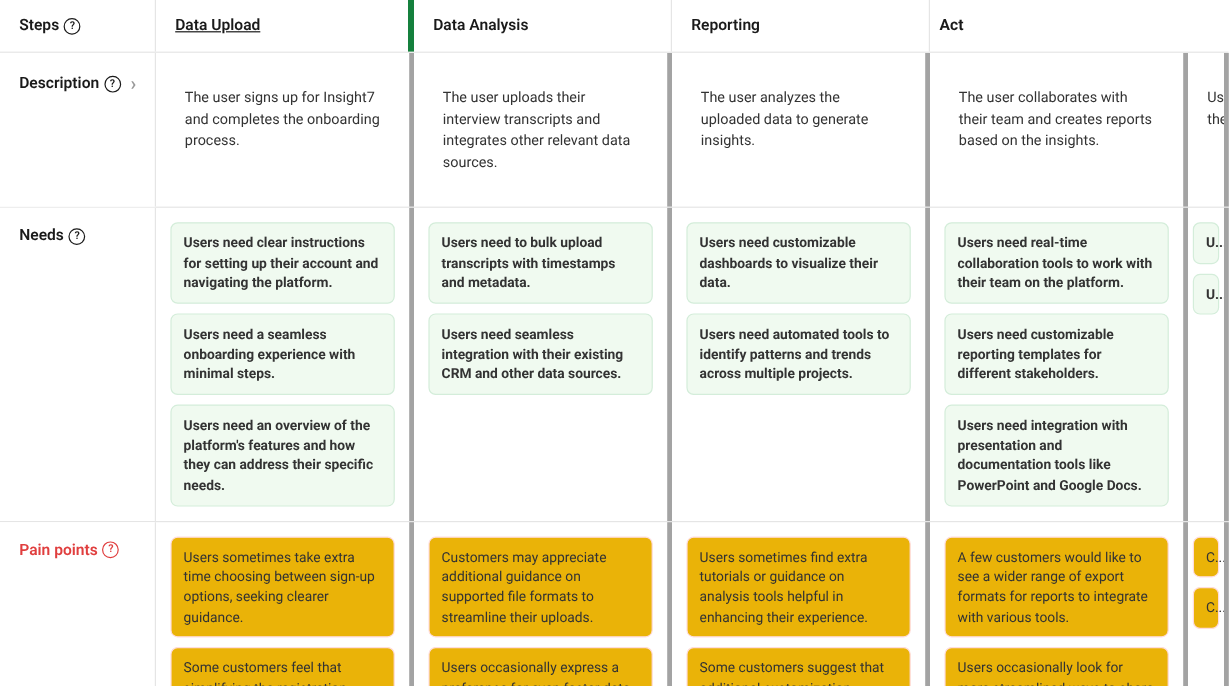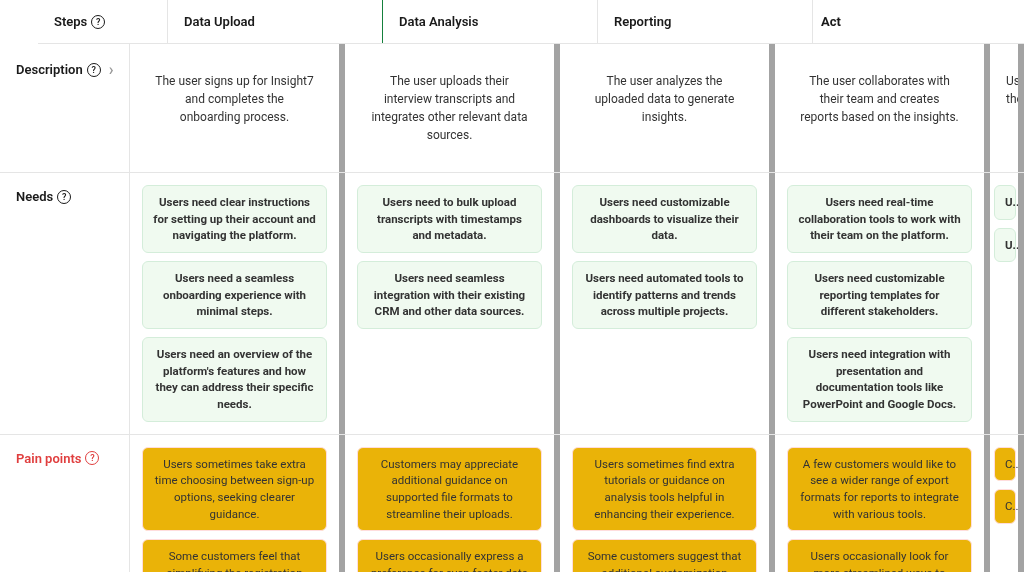--- a/index.html
+++ b/index.html
@@ -22,21 +22,20 @@
 
     
     .header-row {
       display: flex;
       border-bottom: 1px solid #e5e5e5;
       background: #fff;
       flex-shrink: 0;
       position: sticky;
       top: 0;
       z-index: 10;
-      margin-left: 38px;
     }
 
     .col-steps {
       width: 130px;
       min-width: 130px;
       padding: 14px 16px;
       font-weight: 600;
       font-size: 13px;
       border-right: 1px solid #e5e5e5;
     }
@@ -49,21 +48,22 @@
       font-size: 13px;
       border-right: 1px solid #e5e5e5;
     }
 
     .col-upload {
       width: 215px;
       min-width: 215px;
       padding: 14px 16px;
       font-weight: 600;
       font-size: 13px;
-      border-right: 1px solid #15803d;
+      border-right: 5px solid #15803d;
+      text-decoration: underline;
     }
 
     .col-analysis {
       width: 215px;
       min-width: 215px;
       padding: 14px 16px;
       font-weight: 600;
       font-size: 13px;
       border-right: 1px solid #e5e5e5;
     }
@@ -135,25 +135,24 @@
       font-weight: 600;
       cursor: pointer;
       flex-shrink: 0;
     }
 
     
     .col-data {
       width: 215px;
       min-width: 215px;
       padding: 12px 12px;
-      border-right: 6px solid #a3a3a3;
+      border-right: 4px solid #a3a3a3;
       display: flex;
       flex-direction: column;
       gap: 8px;
-      text-align: center;
     }
 
     .col-data.last {
       width: 34px;
       min-width: 34px;
       padding: 12px 4px;
       overflow: hidden;
     }
 
     

